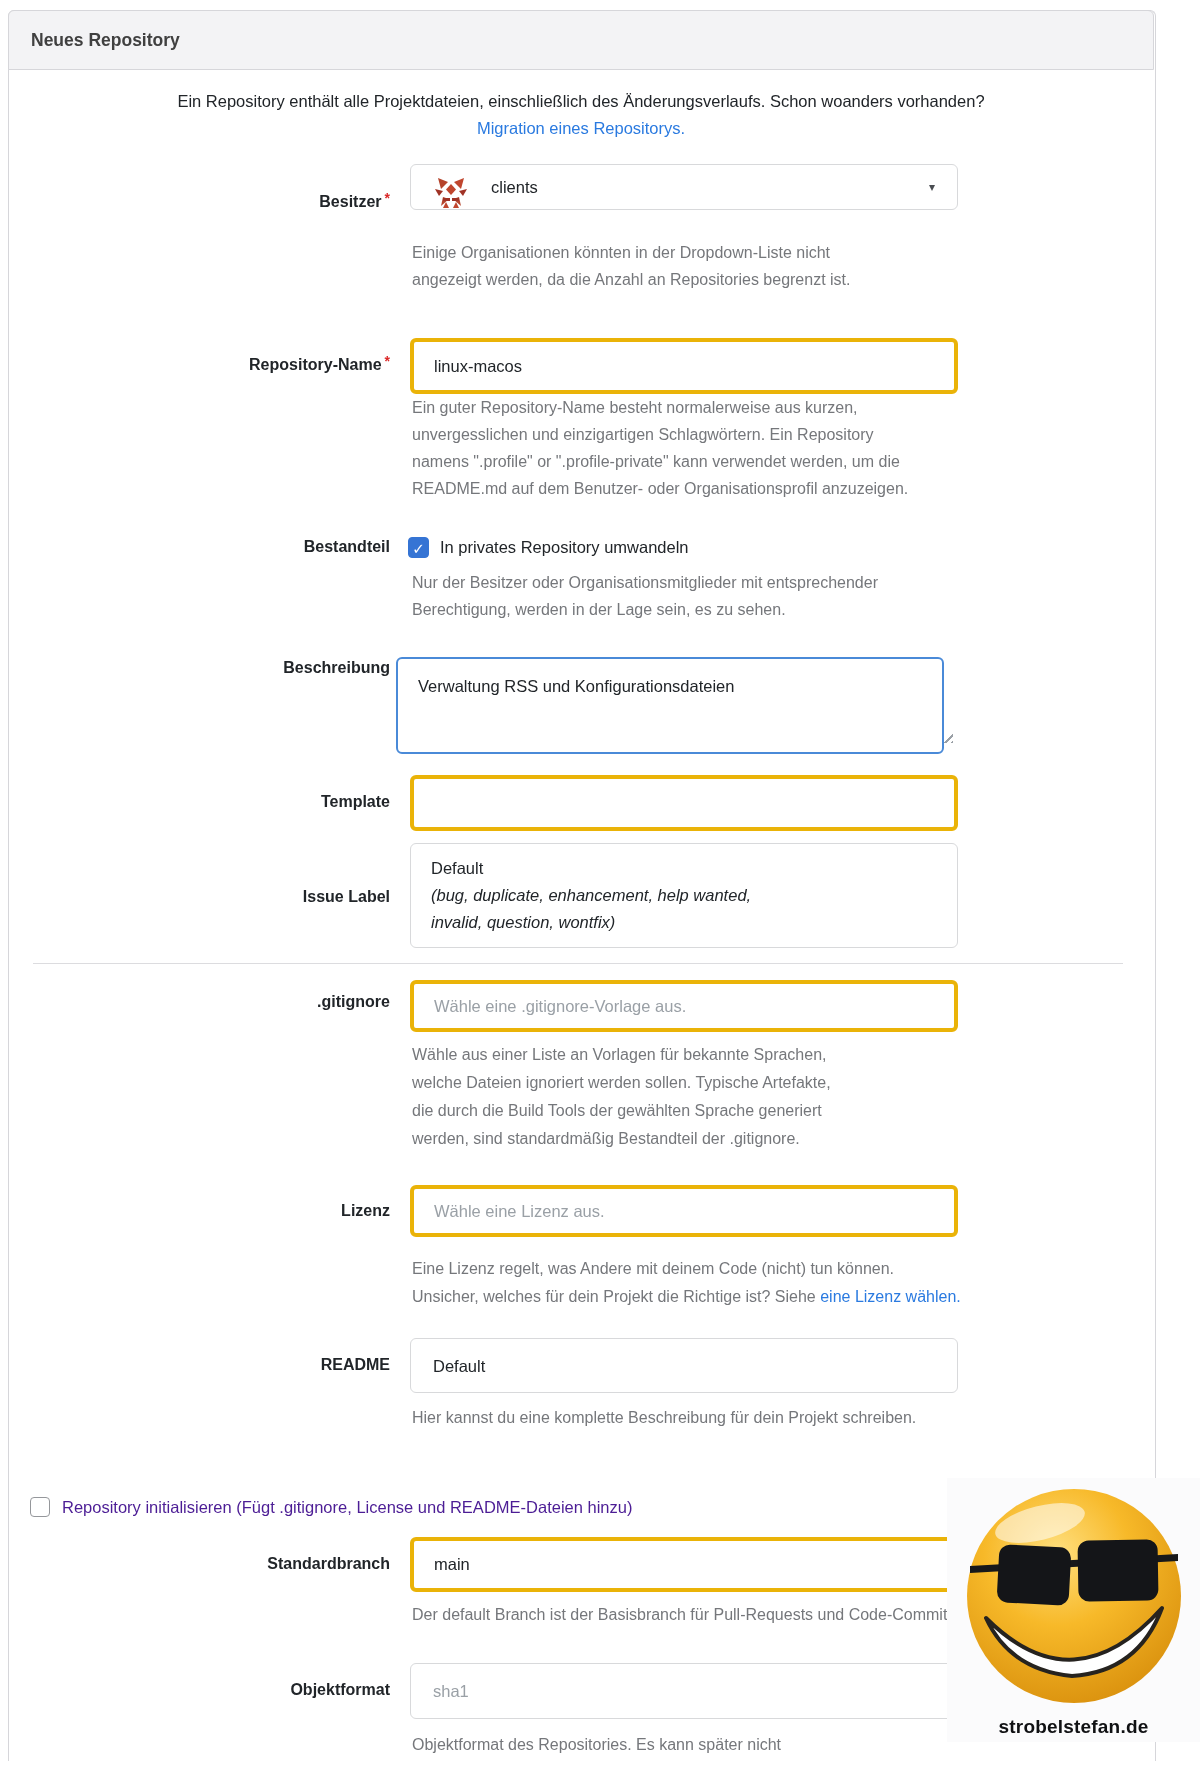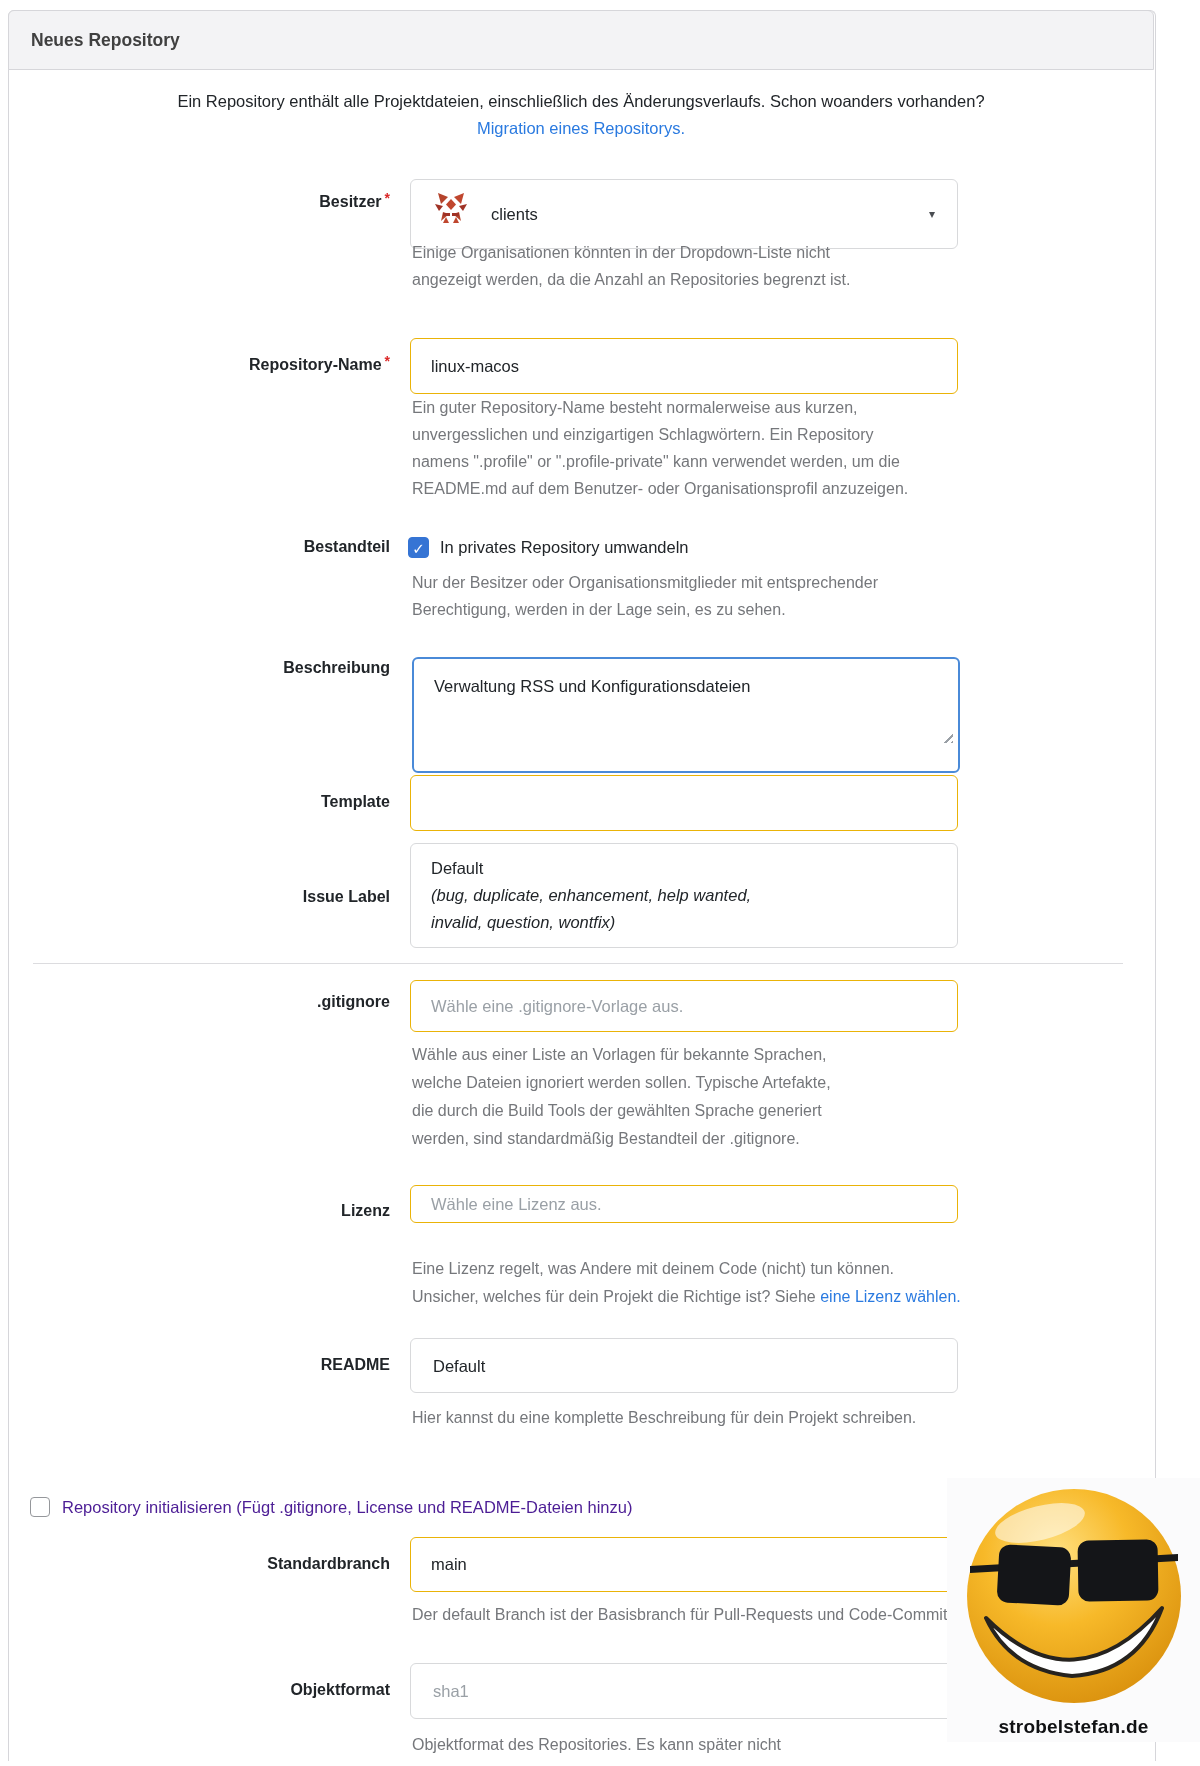--- a/index.html
+++ b/index.html
@@ -14,34 +14,34 @@
 
   .intro-line{position:absolute;left:8px;width:1146px;text-align:center;font-size:16.5px;color:#212529;}
   .link{color:#2a7ae0;cursor:pointer;}
 
   .flabel{position:absolute;left:8px;width:382px;text-align:right;font-size:16px;font-weight:bold;color:#212529;white-space:nowrap;}
   .req{color:#db2828;font-weight:bold;margin-left:3px;position:relative;top:-4px;font-size:14px;}
 
   .box{position:absolute;left:410px;width:548px;background:#fff;border:1px solid #d8d9db;border-radius:6px;box-sizing:border-box;}
   .box .val{position:absolute;left:22px;top:50%;transform:translateY(-50%);font-size:16.5px;color:#212529;white-space:nowrap;}
   .placeholder{color:#9aa0a6 !important;}
-  input.field{position:absolute;left:410px;width:548px;border:1px solid #eab308;border-radius:6px;box-sizing:border-box;
+  input.field{position:absolute;left:410px;width:548px;border:4px solid #eab308;border-radius:6px;box-sizing:border-box;
         font-family:inherit;font-size:16.5px;color:#212529;padding:0 20px;outline:none;background:#fff;}
   input.field::placeholder{color:#9aa0a6;opacity:1;}
 
   .help{position:absolute;left:412px;font-size:16px;line-height:27px;color:#75777b;white-space:nowrap;}
 
   .caret{position:absolute;right:22px;top:50%;transform:translateY(-50%);font-size:12px;color:#4a4d52;}
 
   .checkbox{position:absolute;width:21px;height:21px;border-radius:4px;box-sizing:border-box;}
   .checkbox.checked{background:#3574d4;border:1px solid #3574d4;color:#fff;font-size:15px;font-weight:bold;
         text-align:center;line-height:21px;}
   .checkbox.unchecked{background:#fff;border:1.5px solid #95979b;}
 
-  textarea.desc{position:absolute;left:412px;top:657px;width:548px;height:116px;box-sizing:border-box;
+  textarea.desc{position:absolute;left:396px;top:657px;width:548px;height:97px;box-sizing:border-box;
         border:2px solid #4a8ad8;border-radius:6px;resize:none;outline:none;
         font-family:inherit;font-size:16.5px;color:#212529;padding:18px 20px;overflow:hidden;}
   .resize-grip{position:absolute;left:940px;top:730px;width:13px;height:13px;
         background:repeating-linear-gradient(135deg,transparent 0 3px,#9aa0a6 3px 4.5px);
         clip-path:polygon(100% 0,100% 100%,0 100%);}
 
   .multival{position:absolute;left:410px;width:548px;box-sizing:border-box;border:1px solid #d8d9db;border-radius:6px;
         padding:11px 20px;font-size:16.5px;line-height:27px;color:#212529;}
   .multival .it{font-style:italic;}
 
@@ -59,21 +59,21 @@
 
   <div class="card"></div>
   <div class="card-header">
     <div class="card-title">Neues Repository</div>
   </div>
 
   <div class="intro-line" style="top:92px;">Ein Repository enthält alle Projektdateien, einschließlich des Änderungsverlaufs. Schon woanders vorhanden?</div>
   <div class="intro-line" style="top:119px;"><span class="link">Migration eines Repositorys.</span></div>
 
   <div class="flabel" style="top:193px;"><span>Besitzer</span><span class="req">*</span></div>
-  <div class="box" style="top:179px;height:70px;">
+  <div class="box" style="top:164px;height:46px;">
     <span style="position:absolute;left:22px;top:10px;">
       <svg width="36" height="36" viewBox="0 0 36 36">
         <polygon points="18,9 23,14.5 18,20 13,14.5" fill="#c0462e"></polygon>
         <polygon points="5,3 15,7 8,14" fill="#b5442c"></polygon>
         <polygon points="31,3 21,7 28,14" fill="#c0462e"></polygon>
         <polygon points="2,14 10,16 6,21" fill="#a03326"></polygon>
         <polygon points="34,14 26,16 30,21" fill="#a03326"></polygon>
         <polygon points="10,22 16,24 8,31" fill="#b5442c"></polygon>
         <polygon points="26,22 20,24 28,31" fill="#b5442c"></polygon>
         <rect x="10" y="23" width="7" height="3" fill="#a03326"></rect>
@@ -126,21 +126,21 @@
   <div class="flabel" style="top:993px;">.gitignore</div>
   <input class="field" style="top: 980px; height: 52px;" placeholder="Wähle eine .gitignore-Vorlage aus.">
   <div class="help" style="top:1041px;line-height:28px;">
     <div>Wähle aus einer Liste an Vorlagen für bekannte Sprachen,</div>
     <div>welche Dateien ignoriert werden sollen. Typische Artefakte,</div>
     <div>die durch die Build Tools der gewählten Sprache generiert</div>
     <div>werden, sind standardmäßig Bestandteil der .gitignore.</div>
   </div>
 
   <div class="flabel" style="top:1202px;">Lizenz</div>
-  <input class="field" style="top: 1185px; height: 38px;" placeholder="Wähle eine Lizenz aus.">
+  <input class="field" style="top: 1185px; height: 52px;" placeholder="Wähle eine Lizenz aus.">
   <div class="help" style="top:1255px;line-height:28px;">
     <div>Eine Lizenz regelt, was Andere mit deinem Code (nicht) tun können.</div>
     <div><span>Unsicher, welches für dein Projekt die Richtige ist? Siehe </span><span class="link">eine Lizenz wählen.</span></div>
   </div>
 
   <div class="flabel" style="top:1356px;">README</div>
   <div class="box" style="top:1338px;height:55px;">
     <span class="val">Default</span>
   </div>
   <div class="help" style="top:1404px;">Hier kannst du eine komplette Beschreibung für dein Projekt schreiben.</div>

